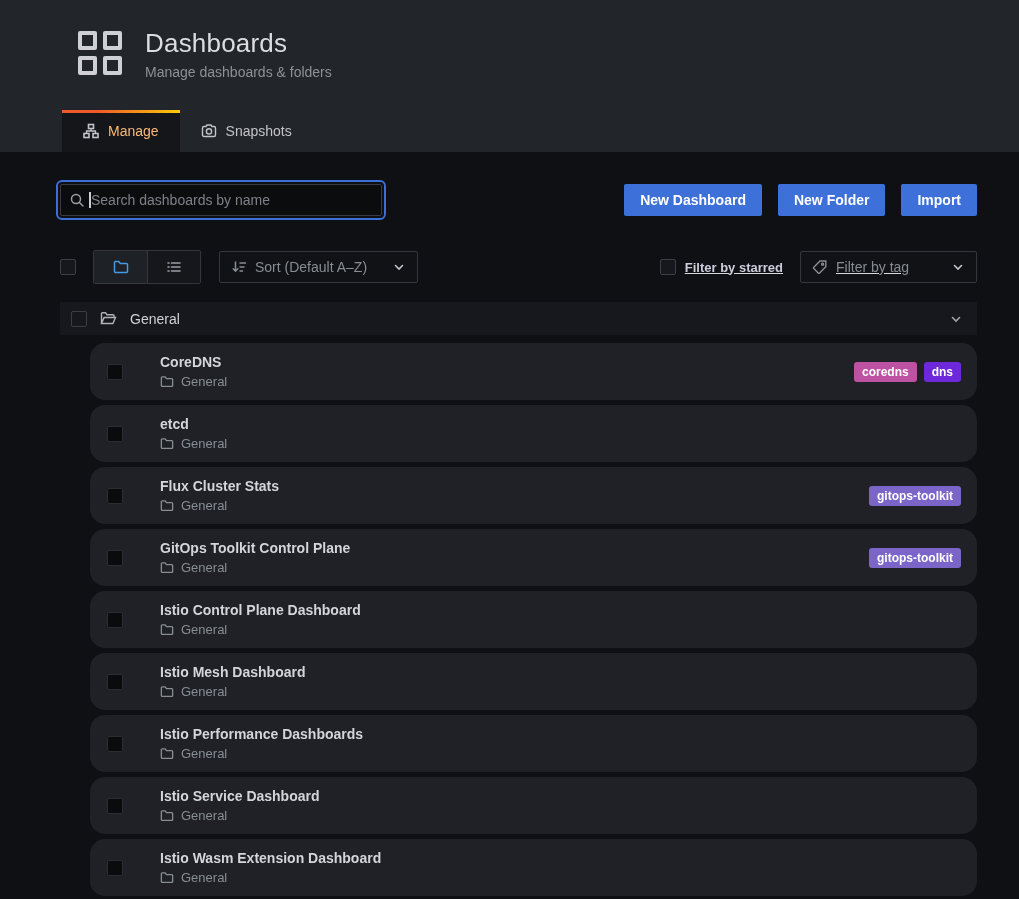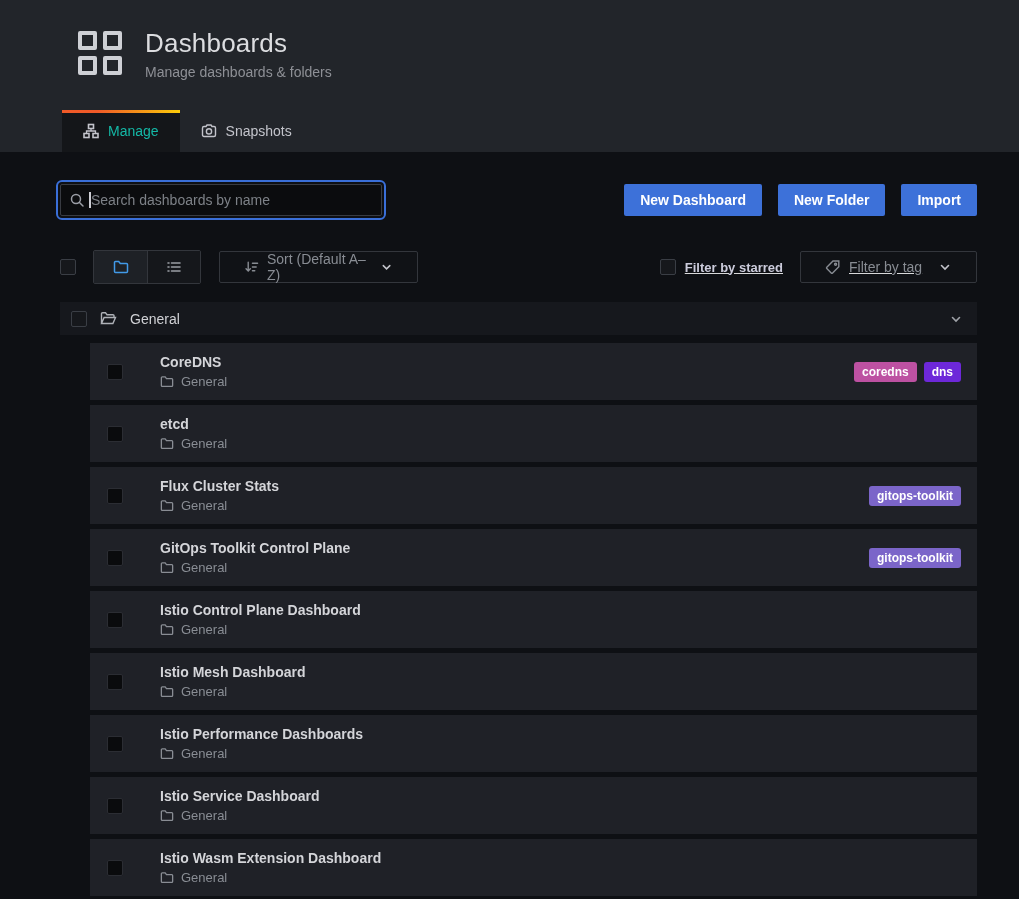--- a/index.html
+++ b/index.html
@@ -17,21 +17,21 @@
   .logo-icon span { border:4px solid #ced0d5; border-radius:2px; }
   .header-text { margin-left:23px; }
   .page-title { font-size:26px; font-weight:500; color:#dcdde0; letter-spacing:.2px; }
   .page-subtitle { font-size:14px; color:#8e9096; margin-top:5px; }
 
   
   .tab-bar { background:#22252a; height:42px; display:flex; padding-left:62px; }
   .tab { position:relative; display:flex; align-items:center; gap:9px; padding:0 21px; font-size:14px;
          color:#c3c4cb; cursor:pointer; }
   .tab svg { stroke:#c3c4cb; }
-  .tab.active { background:#141619; color:#14b8a6; }
+  .tab.active { background:#141619; color:#fdba74; }
   .tab.active::before { content:""; position:absolute; top:0; left:0; right:0; height:3px;
          background:linear-gradient(90deg,#f05a28 30%,#fbca0a 99%); }
 
   
   .content { background:#0e1014; padding:32px 42px 0 60px; height:747px; }
 
   .toolbar { display:flex; align-items:center; }
   .search-wrap { position:relative; width:322px; height:32px; }
   .search-input {
     width:100%; height:100%; background:#0b0c0e; border:1px solid #383b42; border-radius:2px;
@@ -46,36 +46,36 @@
          color:#fff; font-size:14px; font-weight:600; font-family:inherit; cursor:pointer; }
 
   
   .filter-row { margin-top:34px; display:flex; align-items:center; }
   .checkbox { width:16px; height:16px; background:#16181c; border:1px solid #3a3e45; border-radius:2px; cursor:pointer; }
   .view-toggle { display:flex; margin-left:17px; border:1px solid #33363c; border-radius:2px; height:34px; }
   .view-toggle .seg { width:53px; display:flex; align-items:center; justify-content:center; cursor:pointer; background:#15171b; }
   .view-toggle .seg + .seg { border-left:1px solid #33363c; }
   .view-toggle .seg.active { background:#1e2126; }
   .select { display:flex; align-items:center; gap:8px; height:32px; background:#101216; border:1px solid #33363c;
-            border-radius:2px; padding:0 24px; color:#888c93; font-size:14px; cursor:pointer; }
+            border-radius:2px; padding:0 11px; color:#888c93; font-size:14px; cursor:pointer; }
   .select .chev { margin-left:auto; }
   .sort-select { width:199px; margin-left:18px; }
   .right-filters { margin-left:auto; display:flex; align-items:center; gap:17px;text-decoration:underline; }
   .starred { display:flex; align-items:center; gap:9px; }
   .starred-label { font-size:13px; font-weight:700; color:#ccccdc; }
   .tag-select { width:177px; }
 
   
   .folder-section { margin-top:18px; }
   .folder-header { height:33px; background:#16181d; display:flex; align-items:center; padding:0 14px 0 11px; gap:13px; cursor:pointer; }
   .folder-name { font-size:14px; color:#d0d1d5; }
   .folder-header .chev { margin-left:auto; }
 
   .dash-list { margin-left:30px; margin-top:8px; display:flex; flex-direction:column; gap:5px; }
-  .dash-row { height:57px; background:#1f2127; display:flex; align-items:center; padding:0 16px 0 17px; cursor:pointer; }
+  .dash-row { height:57px; background:#1f2127; display:flex; align-items:center; padding:0 16px 0 17px; cursor:pointer;border-radius:15px; }
   .dash-row .checkbox { background:#0a0b0d; border-color:#2b2d33; }
   .dash-info { margin-left:37px; }
   .dash-title { font-size:14px; font-weight:600; color:#d4d5d9; line-height:17px; }
   .dash-meta { display:flex; align-items:center; gap:7px; margin-top:3px; }
   .dash-meta span { font-size:13px; color:#898d94; }
   .tag-list { margin-left:auto; display:flex; gap:7px; }
   .tag { padding:3px 8px; border-radius:3px; font-size:12px; font-weight:600; color:#fff; line-height:14px; }
 
   svg { display:block; }
 </style>

